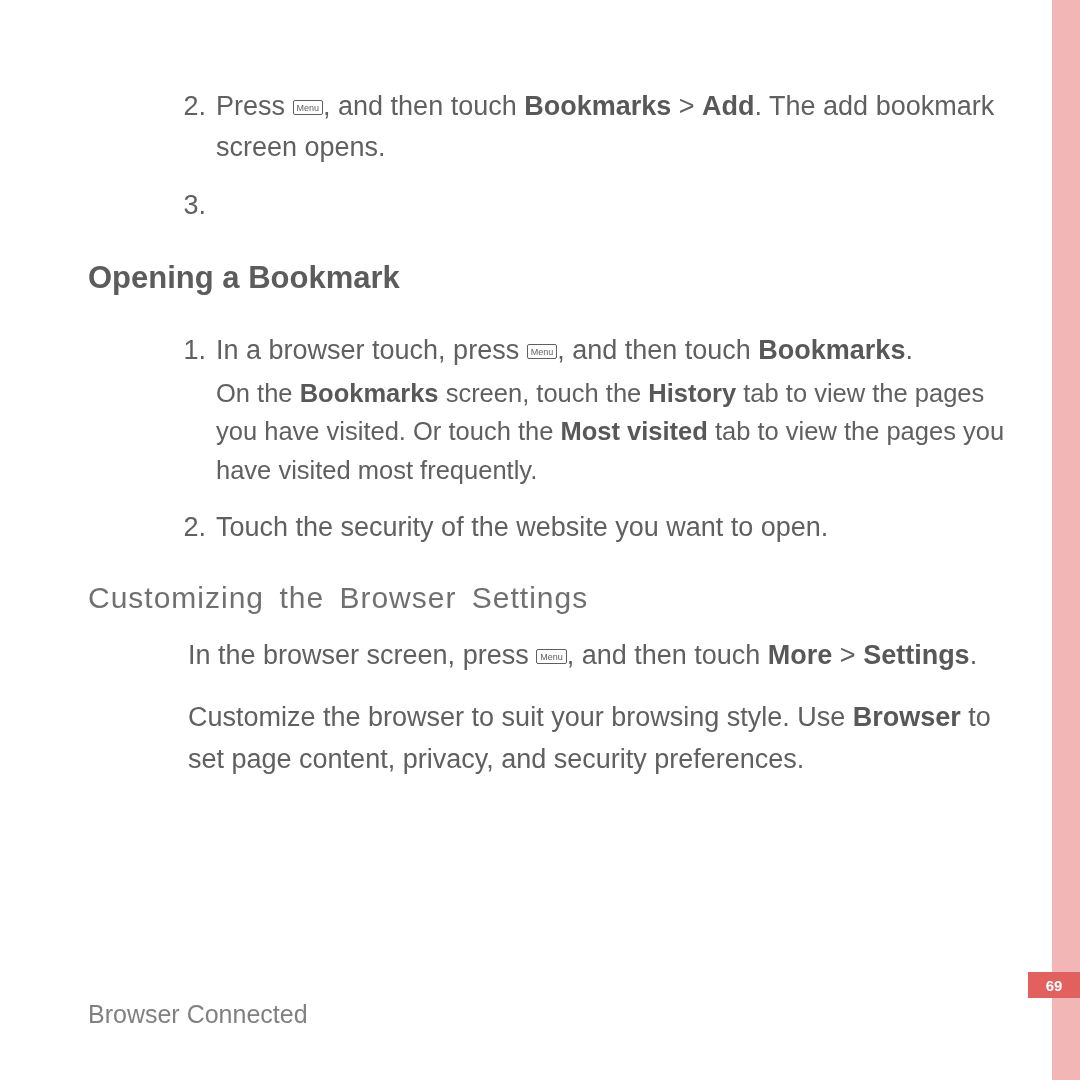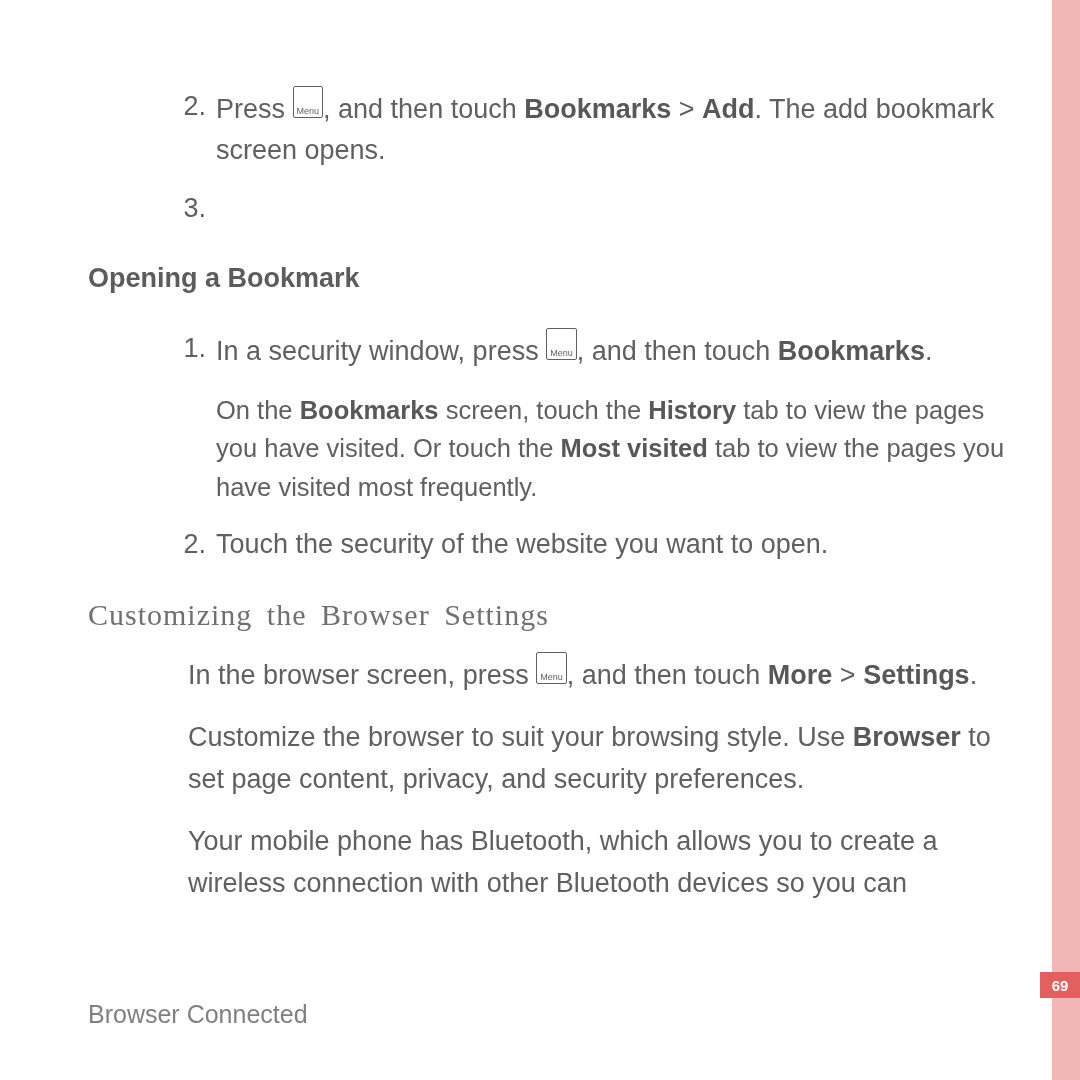--- a/index.html
+++ b/index.html
@@ -18,21 +18,21 @@
     top: 0;
     right: 0;
     width: 28px;
     height: 100%;
     background: #f3b6b6;
   }
   .page-number-box {
     position: absolute;
     right: 0;
     top: 972px;
-    width: 40px;
+    width: 52px;
     height: 26px;
     background: #e2615f;
     color: #fff;
     font-size: 15px;
     font-weight: bold;
     display: flex;
     align-items: center;
     justify-content: center;
   }
   .content {
@@ -52,36 +52,35 @@
     width: 128px;
     flex: 0 0 128px;
     text-align: right;
     padding-right: 10px;
     box-sizing: border-box;
   }
   .ol-body { flex: 1; }
   .subtext {
     font-size: 25.5px;
     line-height: 1.5;
-    margin-top: 20px;
+    margin-top: 4px;
   }
   .h3 {
-    font-size: 27px;
+    font-size: 31px;
     font-weight: bold;
     margin: 28px 0 34px 0;
     color: #5c5c5c;
   }
   .h2 {
     font-size: 30px;
     font-weight: normal;
     letter-spacing: 1px;
     word-spacing: 6px;
     margin: 26px 0 20px 0;
     color: #707070;
-    font-family: Liberation Serif, serif;
   }
   .para {
     margin-left: 100px;
     font-size: 27px;
     line-height: 1.55;
     margin-bottom: 20px;
   }
   .h1 {
     font-size: 52px;
     font-weight: normal;
@@ -94,21 +93,21 @@
     top: 1000px;
     font-size: 25px;
     color: #808080;
   }
   .menu-key {
     display: inline-block;
     border: 1.5px solid #606060;
     border-radius: 2px;
     font-size: 9px;
     line-height: 1;
-    padding: 20px 3px 1px 3px;
+    padding: 3px 3px 1px 3px;
     vertical-align: 4px;
     color: #606060;
     letter-spacing: 0;
   }
   b { font-weight: bold; color: #585858; }
 </style>
 </head>
 <body>
 
 <div class="side-stripe"></div>
@@ -127,21 +126,21 @@
       <div class="ol-num">3. </div>
     </div>
   </div>
 
   <div class="h3">Opening a Bookmark</div>
 
   <div class="ol-block">
     <div class="ol-item">
       <div class="ol-num">1. </div>
       <div class="ol-body">
-        <span>In a security window, press </span><span class="menu-key">Menu</span><span>, and then touch </span><b>Bookmarks</b><span>.</span>
+        <span>In a browser touch, press </span><span class="menu-key">Menu</span><span>, and then touch </span><b>Bookmarks</b><span>.</span>
         <div class="subtext">
           <span>On the </span><b>Bookmarks</b><span> screen, touch the </span><b>History</b><span> tab to view the pages you have visited. Or touch the </span><b>Most visited</b><span> tab to view the pages you have visited most frequently.</span>
         </div>
       </div>
     </div>
     <div class="ol-item">
       <div class="ol-num">2. </div>
       <div class="ol-body">
         <span>Touch the security of the website you want to open.</span>
       </div>
@@ -152,17 +151,16 @@
 
   <div class="para">
     <span>In the browser screen, press </span><span class="menu-key">Menu</span><span>, and then touch </span><b>More</b><span> &gt; </span><b>Settings</b><span>.</span>
   </div>
 
   <div class="para">
     <span>Customize the browser to suit your browsing style. Use </span><b>Browser</b><span> to set page content, privacy, and security preferences.</span>
   </div>
 
 
-  <div class="para">Your mobile phone has Bluetooth, which allows you to create a wireless connection with other Bluetooth devices so you can</div>
 
 </div>
 
 <div class="footer">Browser Connected</div>
 
 </body></html>

